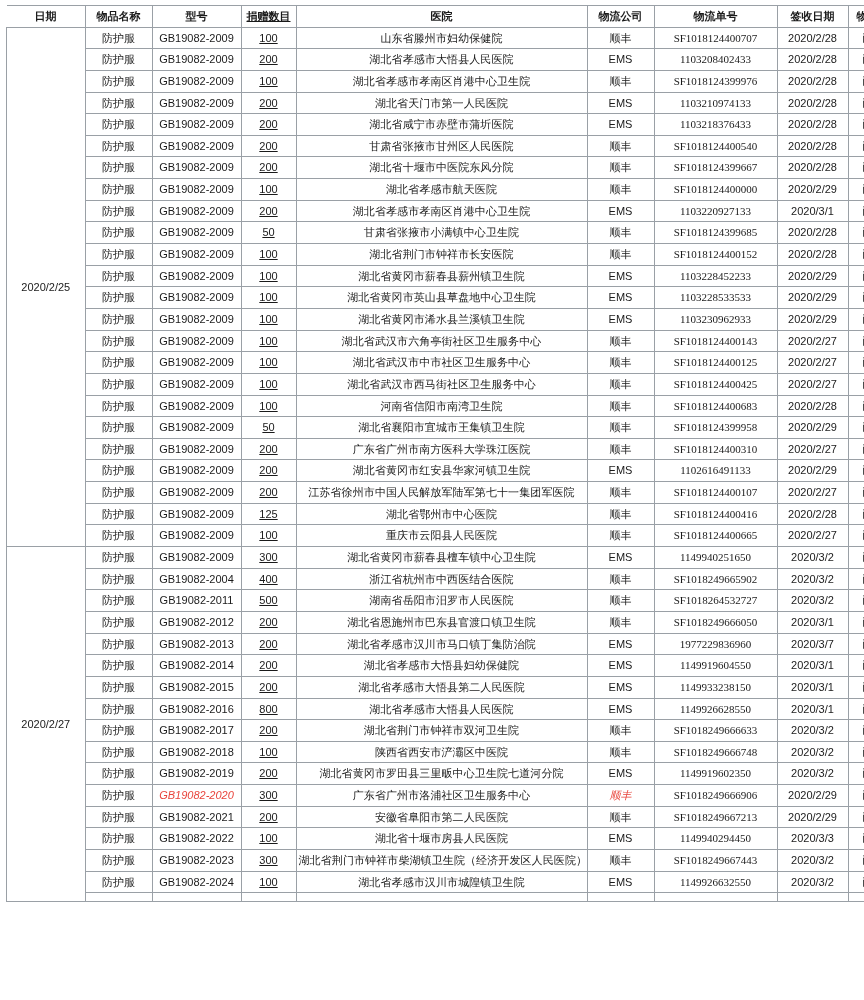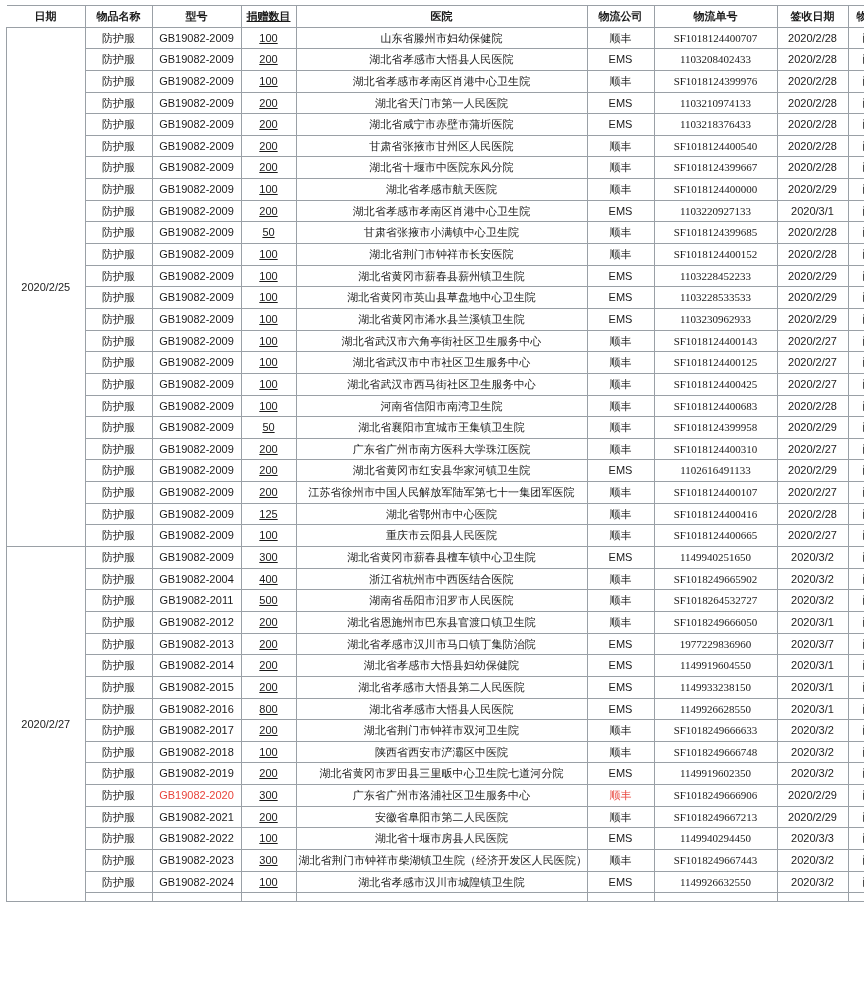--- a/index.html
+++ b/index.html
@@ -64,20 +64,21 @@
     font-size: 11px;
     letter-spacing: 0.1px;
   }
   td.col-tracking {
     font-size: 10.5px;
     font-family: Liberation Serif, serif;
     margin-top: 32px;
   }
   td.highlight-red {
     color: #e8453c;
+    font-style: italic;
   }
   .group-sep td {
     border-top: 2px solid #6b7075;
   }
 </style>
 </head>
 <body>
 
 <div class="sheet">
   <table class="donation-table">

